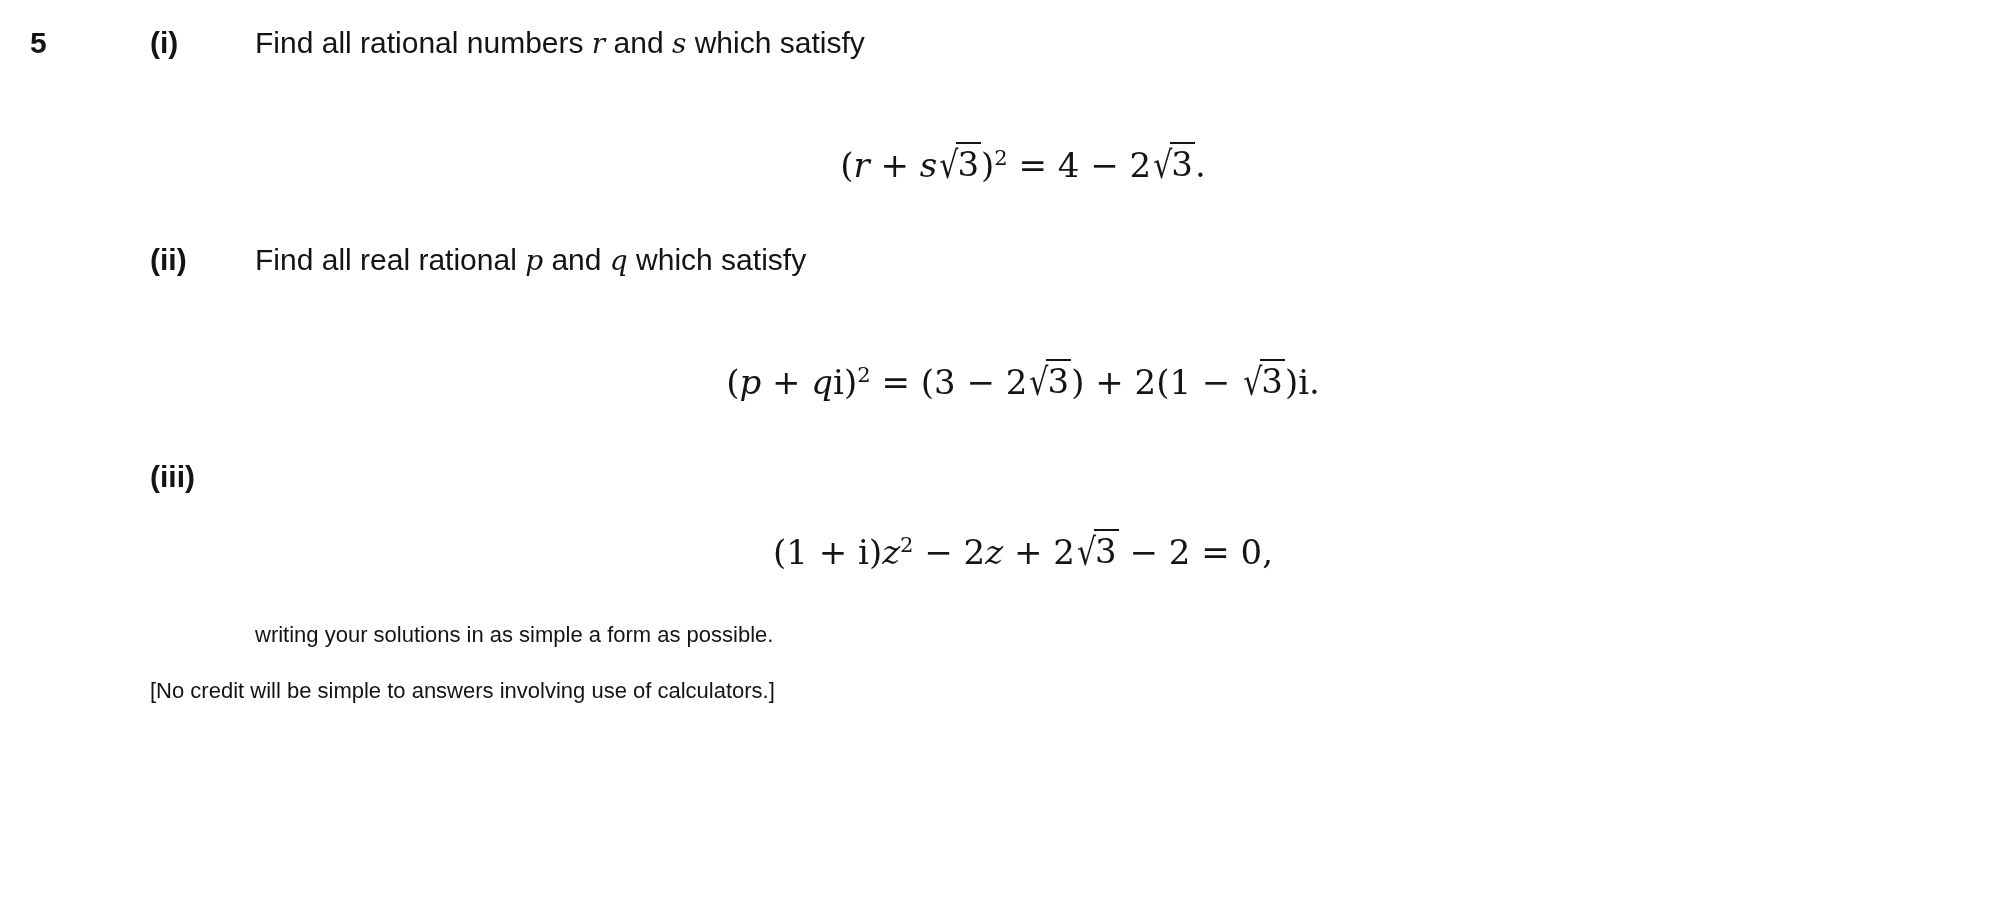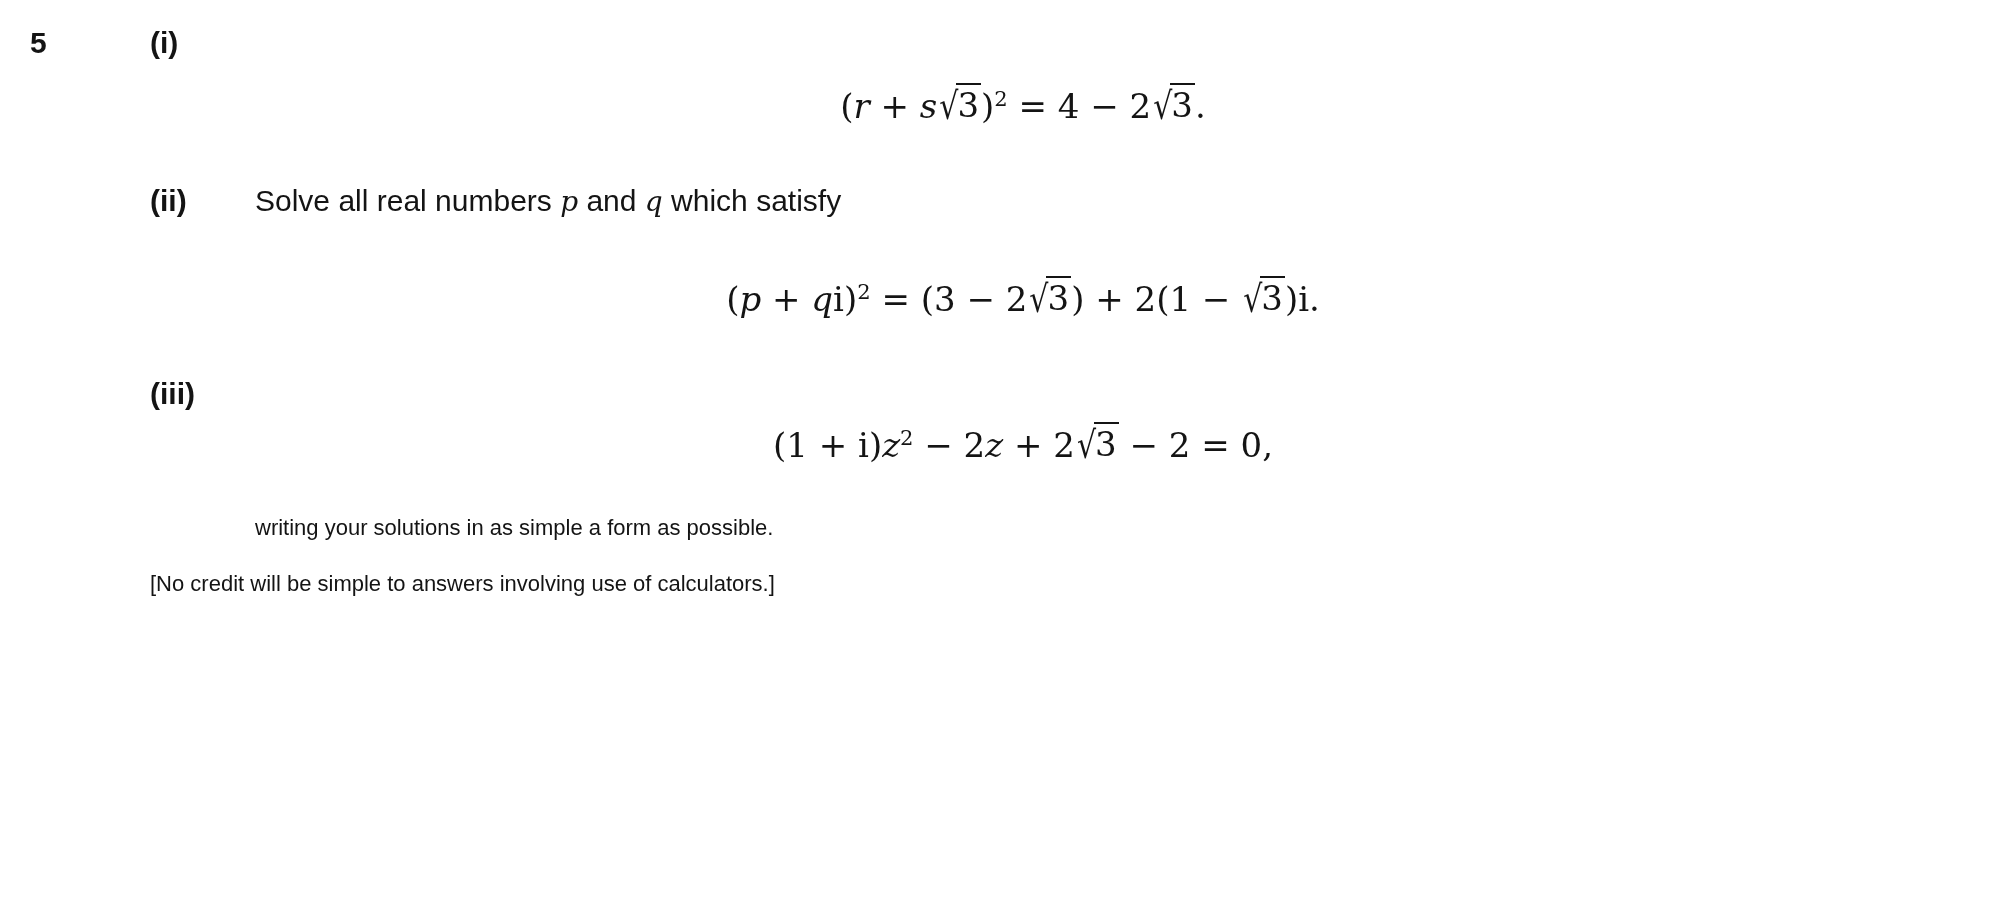--- a/index.html
+++ b/index.html
@@ -69,20 +69,21 @@
     font-family: "DejaVu Serif", serif;
     font-style: italic;
     font-size: 28px;
   }
 
   .display {
     text-align: center;
     font-family: "DejaVu Serif", serif;
     font-size: 34px;
     margin-left: -105px;
+    margin-top: 24px;
   }
 
   .display .m {
     font-style: italic;
   }
   .display .up {
     font-style: normal;
   }
 
   
@@ -133,33 +134,34 @@
 <div class="page">
 
   <div class="question">
 
     <div class="q-number">5</div>
 
     <div class="parts">
 
       <div class="part">
         <div class="part-label">(i)</div>
+        <div class="part-text"><span>Find all rational numbers </span><span class="math-inline">r</span><span> and </span><span class="math-inline">s</span><span> which satisfy</span></div>
 
         <div class="spacer-a"></div>
 
         <div class="display">
           <span class="up">(</span><span class="m">r</span><span class="up">&nbsp;+&nbsp;</span><span class="m">s</span><span class="sqrt"><span class="radical">√</span><span class="rad-body">3</span></span><span class="up">)</span><sup class="exp">2</sup><span class="up">&nbsp;=&nbsp;4&nbsp;−&nbsp;2</span><span class="sqrt"><span class="radical">√</span><span class="rad-body">3</span></span><span class="up">.</span>
         </div>
       </div>
 
       <div class="spacer-a"></div>
 
       <div class="part">
         <div class="part-label">(ii)</div>
-        <div class="part-text"><span>Solve all real numbers </span><span class="math-inline">p</span><span> and </span><span class="math-inline">q</span><span> which satisfy</span></div>
+        <div class="part-text"><span>Find all real rational </span><span class="math-inline">p</span><span> and </span><span class="math-inline">q</span><span> which satisfy</span></div>
 
         <div class="spacer-a"></div>
 
         <div class="display">
           <span class="up">(</span><span class="m">p</span><span class="up">&nbsp;+&nbsp;</span><span class="m">q</span><span class="up">i)</span><sup class="exp">2</sup><span class="up">&nbsp;=&nbsp;(3&nbsp;−&nbsp;2</span><span class="sqrt"><span class="radical">√</span><span class="rad-body">3</span></span><span class="up">)&nbsp;+&nbsp;2(1&nbsp;−&nbsp;</span><span class="sqrt"><span class="radical">√</span><span class="rad-body">3</span></span><span class="up">)i.</span>
         </div>
       </div>
 
       <div class="spacer-a"></div>
 

